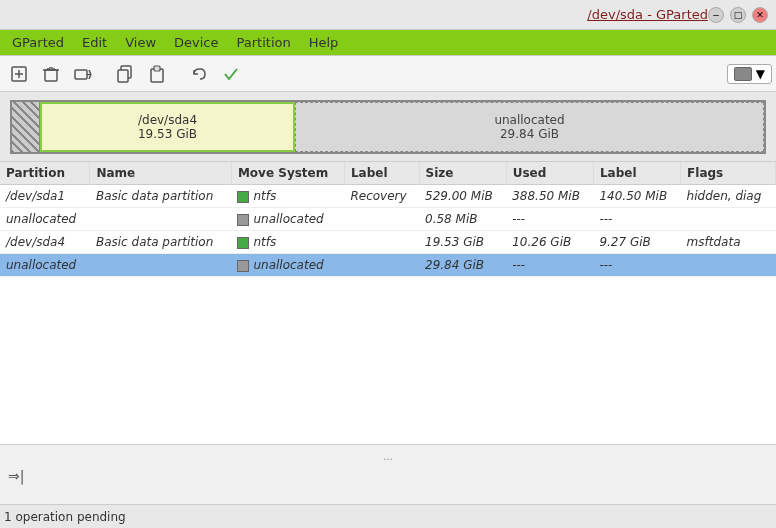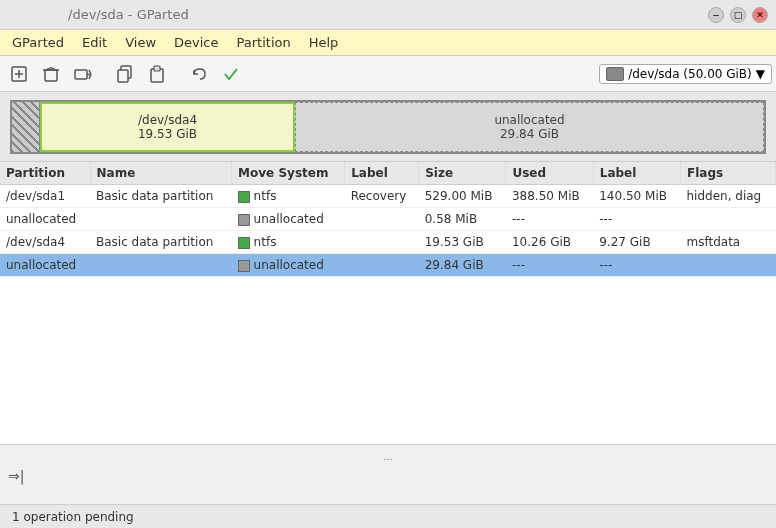--- a/index.html
+++ b/index.html
@@ -17,23 +17,24 @@
       background: #e8e8e8;
       height: 30px;
       display: flex;
       align-items: center;
       justify-content: space-between;
       padding: 0 8px;
       border-bottom: 1px solid #ccc;
     }
     .title-bar-title {
       flex: 1;
-      text-align: left;
+      text-align: right;
       font-size: 13px;
-      color: #737373;
+      color: #7f1d1d;
+      text-decoration: underline;
     }
     .title-bar-buttons {
       display: flex;
       gap: 6px;
     }
     .tb-btn {
       width: 16px;
       height: 16px;
       border-radius: 50%;
       border: 1px solid #aaa;
@@ -43,21 +44,21 @@
       align-items: center;
       justify-content: center;
       font-size: 9px;
     }
     .tb-btn.close { background: #f08080; }
     .tb-btn.min { background: #d0d0d0; }
     .tb-btn.max { background: #d0d0d0; }
 
     
     .menu-bar {
-      background: #fef9c3;
+      background: #84cc16;
       height: 26px;
       display: flex;
       align-items: center;
       padding: 0 4px;
       border-bottom: 1px solid #ccc;
       gap: 2px;
     }
     .menu-item {
       padding: 2px 8px;
       cursor: pointer;
@@ -182,20 +183,21 @@
       font-weight: bold;
       color: #333;
       border-right: 1px solid #ddd;
     }
     .partition-table tbody tr {
       border-bottom: 1px solid #eee;
     }
     .partition-table tbody td {
       padding: 4px 6px;
       color: #333;
+      font-style: italic;
     }
     .fs-color {
       display: inline-block;
       width: 12px;
       height: 12px;
       border: 1px solid #666;
       vertical-align: middle;
       margin-right: 4px;
     }
     .fs-green { background: #44aa44; }
@@ -230,21 +232,21 @@
       color: #888;
       font-size: 10px;
     }
 
     
     .status-bar {
       background: #e8e8e8;
       height: 24px;
       display: flex;
       align-items: center;
-      padding: 0 12px;
+      padding: 0 4px;
       border-top: 1px solid #ccc;
       font-size: 12px;
       color: #333;
     }
 
     .content-wrapper {
       display: flex;
       flex-direction: column;
       height: calc(528px - 30px);
     }
@@ -318,21 +320,20 @@
           <polyline points="4,5 4,9 8,9" fill="none" stroke="#555" stroke-width="1.5"></polyline>
         </svg>
     </div>
     <div class="tool-btn" title="Apply">
       <svg width="18" height="18" viewBox="0 0 18 18">
           <polyline points="3,9 7,14 15,4" fill="none" stroke="#44aa44" stroke-width="2"></polyline>
         </svg>
     </div>
     <div class="device-selector">
       <div class="disk-icon"></div>
-      <span>/dev/sda  (50.00 GiB)</span>
       <span>▼</span>
     </div>
   </div>
 
   <div class="disk-visual">
     <div class="disk-visual-inner">
       <div class="dv-stripe"></div>
       <div class="dv-sda4">
         <span>/dev/sda4</span>
         <span>19.53 GiB</span>

